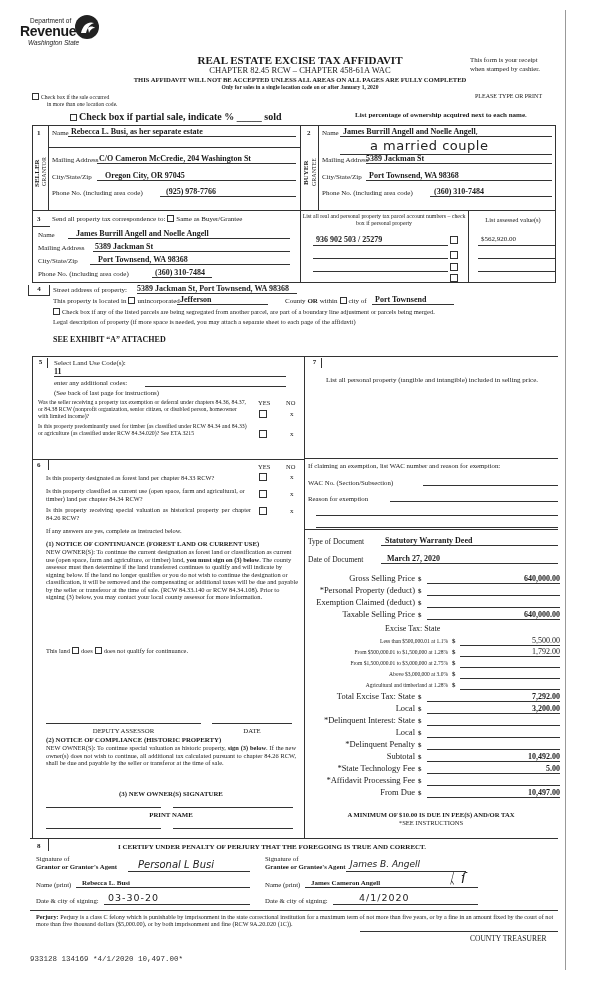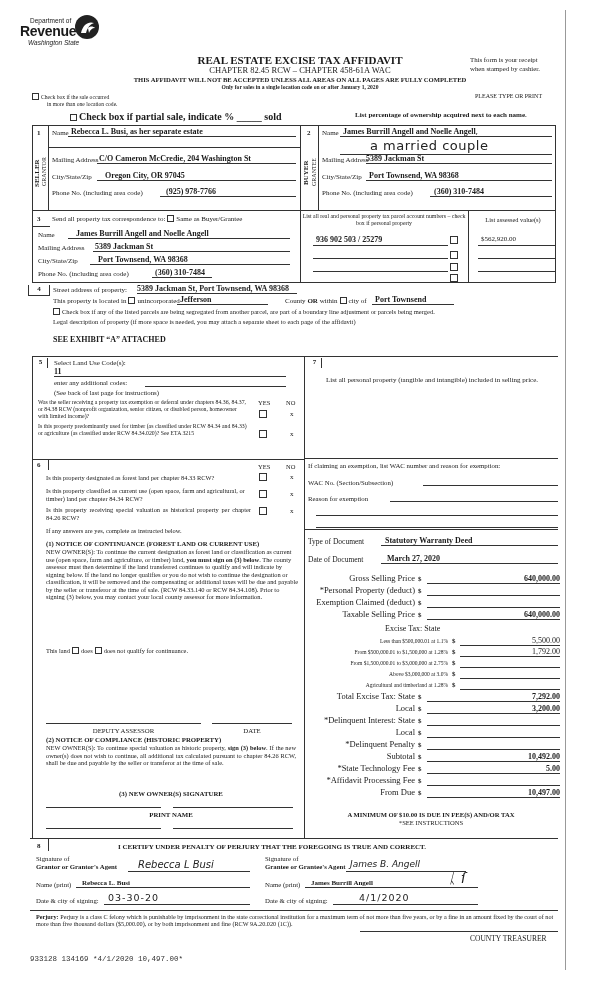--- a/index.html
+++ b/index.html
@@ -341,32 +341,32 @@
 
 <div class="hline" style="left:30px;top:838px;width:528px;"></div>
 <div class="abs secnum" style="left:37px;top:842px;">8</div>
 <div class="vline" style="left:48px;top:838px;height:13px;"></div>
 <div class="abs b" style="left:118px;top:843px;font-size:7px;white-space:nowrap;">I CERTIFY UNDER PENALTY OF PERJURY THAT THE FOREGOING IS TRUE AND CORRECT.</div>
 
 <div class="abs" style="left:36px;top:855px;font-size:6.8px;line-height:1.2;">
   <div>Signature of</div>
   <div class="b">Grantor or Grantor's Agent</div>
 </div>
-<div class="abs hand ul" style="left:128px;top:859px;width:122px;height:13px;font-size:10px;padding-left:10px;">Rebecca L Busi</div>
+<div class="abs hand ul" style="left:128px;top:859px;width:122px;height:13px;font-size:10px;padding-left:10px;">Personal L Busi</div>
 
 <div class="abs" style="left:265px;top:855px;font-size:6.8px;line-height:1.2;">
   <div>Signature of</div>
   <div class="b">Grantee or Grantee's Agent</div>
 </div>
 <div class="abs hand ul" style="left:346px;top:859px;width:120px;height:13px;font-size:9px;padding-left:4px;">James B. Angell</div>
 
 <div class="abs" style="left:36px;top:881px;font-size:6.8px;">Name (print)</div>
 <div class="abs val ul" style="left:76px;top:879px;width:174px;padding-left:6px;font-size:7px;">Rebecca L. Busi</div>
 <div class="abs" style="left:265px;top:881px;font-size:6.8px;">Name (print)</div>
-<div class="abs val ul" style="left:305px;top:879px;width:173px;padding-left:6px;font-size:7px;">James Burrill Angell</div>
+<div class="abs val ul" style="left:305px;top:879px;width:173px;padding-left:6px;font-size:7px;">James Cameron Angell</div>
 <div class="abs hand" style="left:448px;top:870px;font-size:14px;">ᚳ ſ</div>
 
 <div class="abs" style="left:36px;top:897px;font-size:6.8px;">Date &amp; city of signing:</div>
 <div class="abs hand ul" style="left:104px;top:893px;width:146px;height:12px;font-size:9.5px;padding-left:4px;font-style:normal;letter-spacing:1px;">03-30-20</div>
 <div class="abs" style="left:265px;top:897px;font-size:6.8px;">Date &amp; city of signing:</div>
 <div class="abs hand ul" style="left:333px;top:893px;width:145px;height:12px;font-size:9.5px;padding-left:26px;font-style:normal;letter-spacing:1px;">4/1/2020</div>
 
 <div class="hline" style="left:30px;top:910px;width:528px;"></div>
 <div class="abs para" style="left:36px;top:913px;width:522px;font-size:6.2px;">
   <b>Perjury:</b> <span>Perjury is a class C felony which is punishable by imprisonment in the state correctional institution for a maximum term of not more than five years, or by a fine in an amount fixed by the court of not more than five thousand dollars ($5,000.00), or by both imprisonment and fine (RCW 9A.20.020 (1C)).</span>

